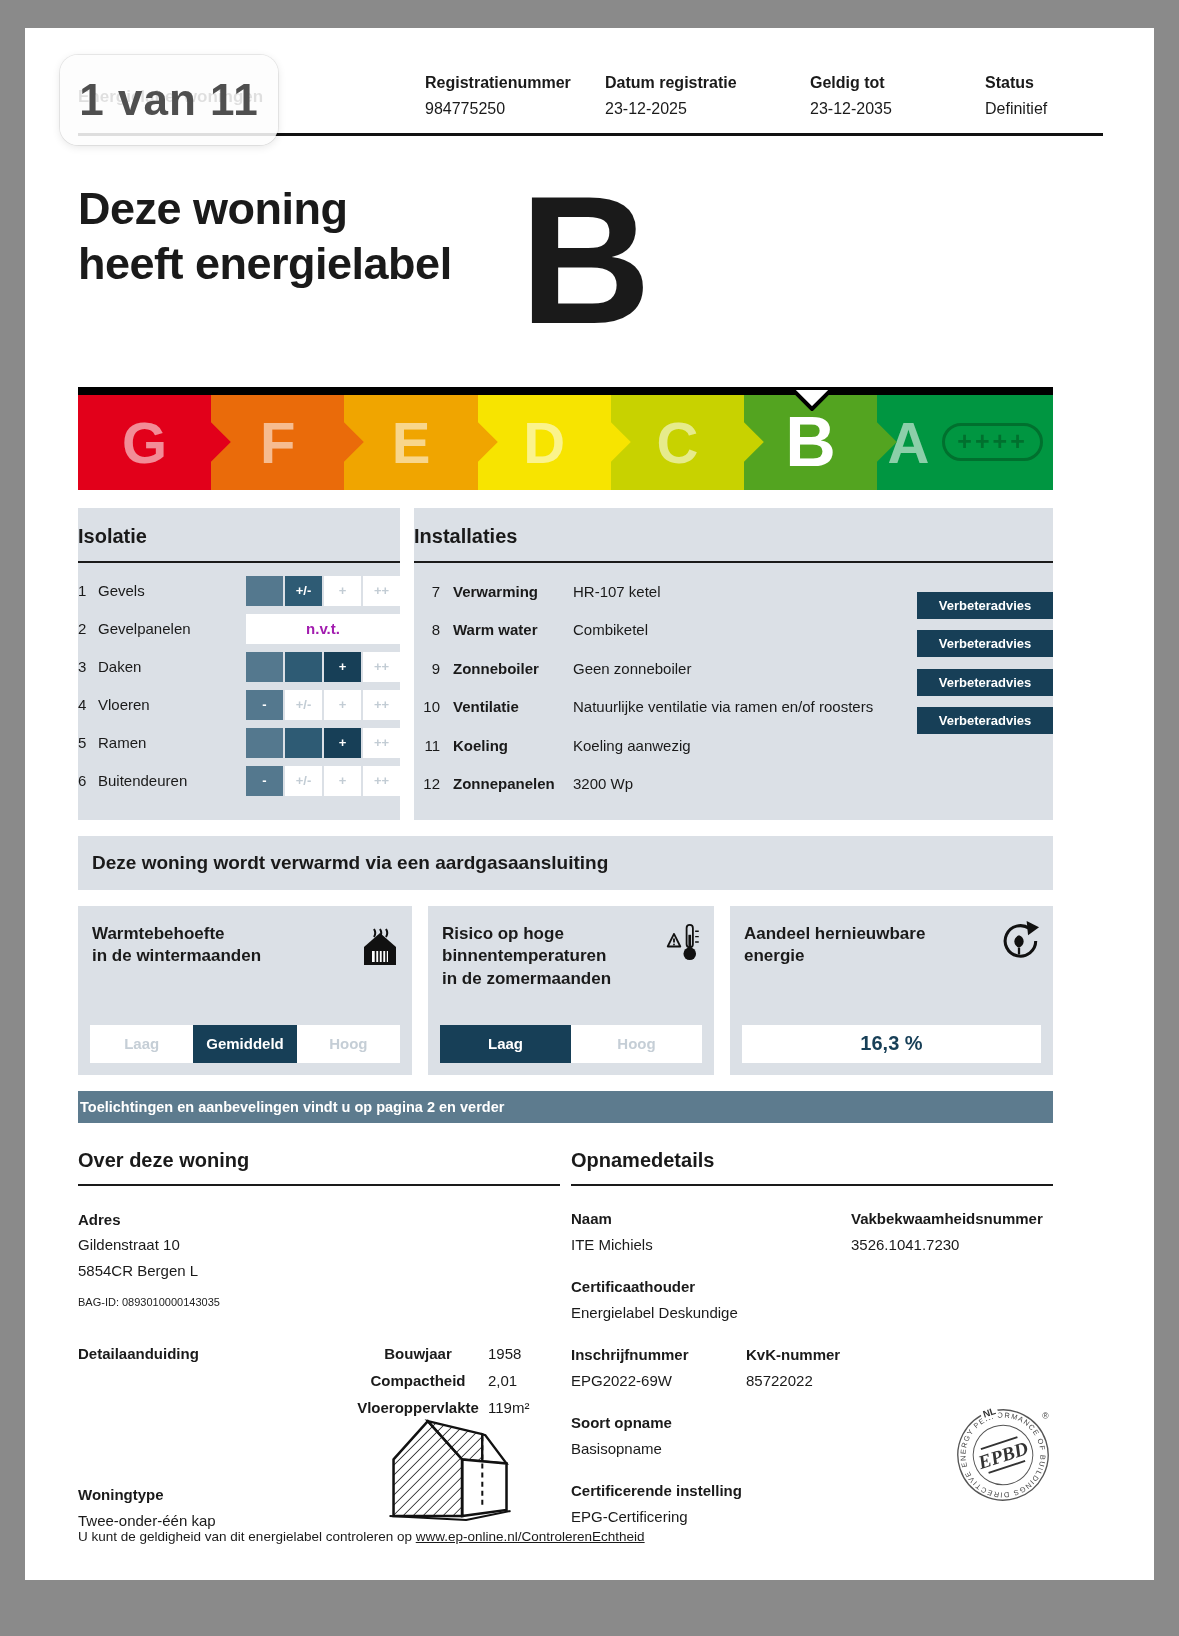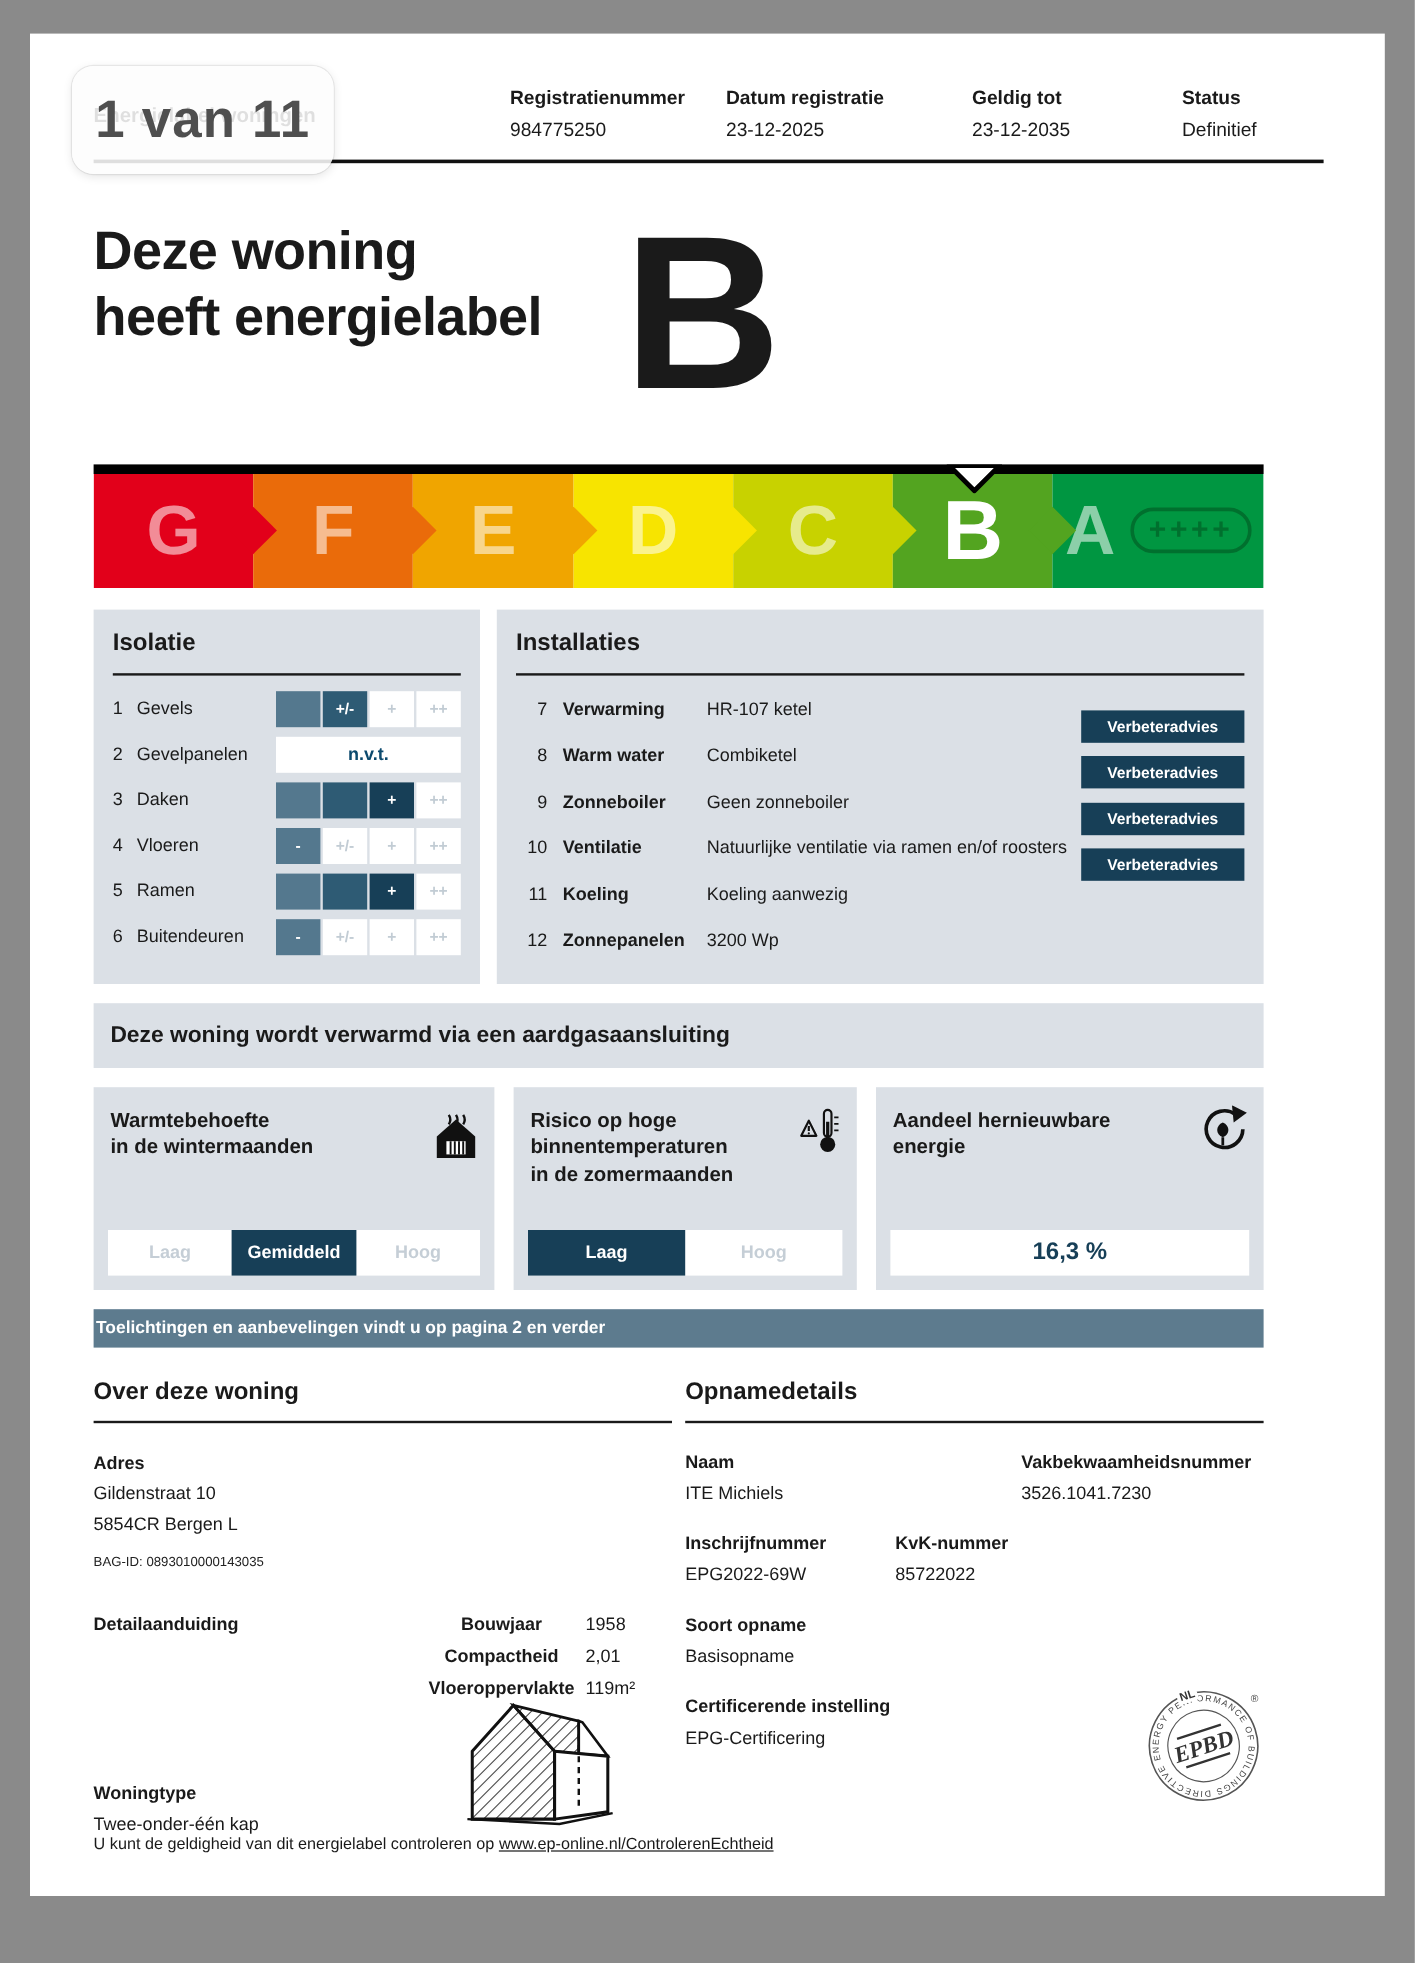--- a/index.html
+++ b/index.html
@@ -44,33 +44,33 @@
   .seg{position:relative;flex:1;display:flex;align-items:center;justify-content:center;}
   .seg.seg-a{flex:1.32;}
   .seg-letter{font-size:58px;font-weight:bold;color:rgba(255,255,255,0.55);}
   .seg-b .seg-letter{color:#ffffff;font-size:70px;}
   .chev{position:absolute;right:-14px;top:50%;width:28px;height:28px;transform:translateY(-50%) rotate(45deg);z-index:2;}
   .plus-badge{border:3px solid #00702e;color:#00702e;border-radius:20px;font-size:25px;font-weight:bold;
     padding:1px 12px 3px;margin-left:13px;letter-spacing:3px;line-height:28px;}
 
   
   .panels{display:flex;gap:14px;margin-top:18px;}
-  .panel{background:#dbe0e6;box-sizing:border-box;padding:17px 16px 12px;min-height:312px;}
+  .panel{background:#dbe0e6;box-sizing:border-box;padding:17px 0 12px;min-height:312px;}
   .panel-iso{width:322px;}
   .panel-ins{width:639px;}
   .panel-title{font-size:20px;font-weight:bold;}
   .panel-rule{height:2px;background:#1a1a1a;margin:13px 0 9px;}
   .iso-row{display:flex;align-items:center;height:38px;}
   .iso-num{width:20px;font-size:15px;}
   .iso-label{flex:1;font-size:15px;font-weight:normal;}
   .iso-cells{display:flex;gap:2px;}
   .cell{width:37px;height:30px;background:#fff;display:flex;align-items:center;justify-content:center;
     font-size:13px;font-weight:bold;color:#c2ccd4;}
   .cell i{font-style:normal;}
-  .cell.wide{width:154px;color:#0c4a6e;font-size:15px;}
+  .cell.wide{width:154px;color:#a21caf;font-size:15px;}
   .cell.fill-1{background:#54788E;color:#fff;}
   .cell.fill-2{background:#2E5B74;color:#fff;}
   .cell.fill-3{background:#173F57;color:#fff;}
 
   .ins-row{display:flex;align-items:center;height:38.5px;font-size:15px;}
   .ins-num{width:26px;text-align:right;margin-right:13px;}
   .ins-label{font-weight:bold;width:120px;}
   .ins-value{flex:1;padding-right:8px;}
   .advice-btn{background:#173F57;color:#fff;font-weight:bold;font-size:13px;border:none;width:136px;
     padding:6px 0;font-family:inherit;cursor:pointer;margin-top:28px;}
@@ -468,20 +468,24 @@
           <div class="op-w1">
             <div class="f-label">Naam</div>
             <div class="f-value">ITE Michiels</div>
           </div>
           <div>
             <div class="f-label">Vakbekwaamheidsnummer</div>
             <div class="f-value">3526.1041.7230</div>
           </div>
         </div>
 
+        <div class="op-block">
+          <div class="f-label">Certificaathouder</div>
+          <div class="f-value">Energielabel Deskundige</div>
+        </div>
 
         <div class="op-row" style="margin-top:22px;">
           <div class="op-w2">
             <div class="f-label">Inschrijfnummer</div>
             <div class="f-value">EPG2022-69W</div>
           </div>
           <div>
             <div class="f-label">KvK-nummer</div>
             <div class="f-value">85722022</div>
           </div>

